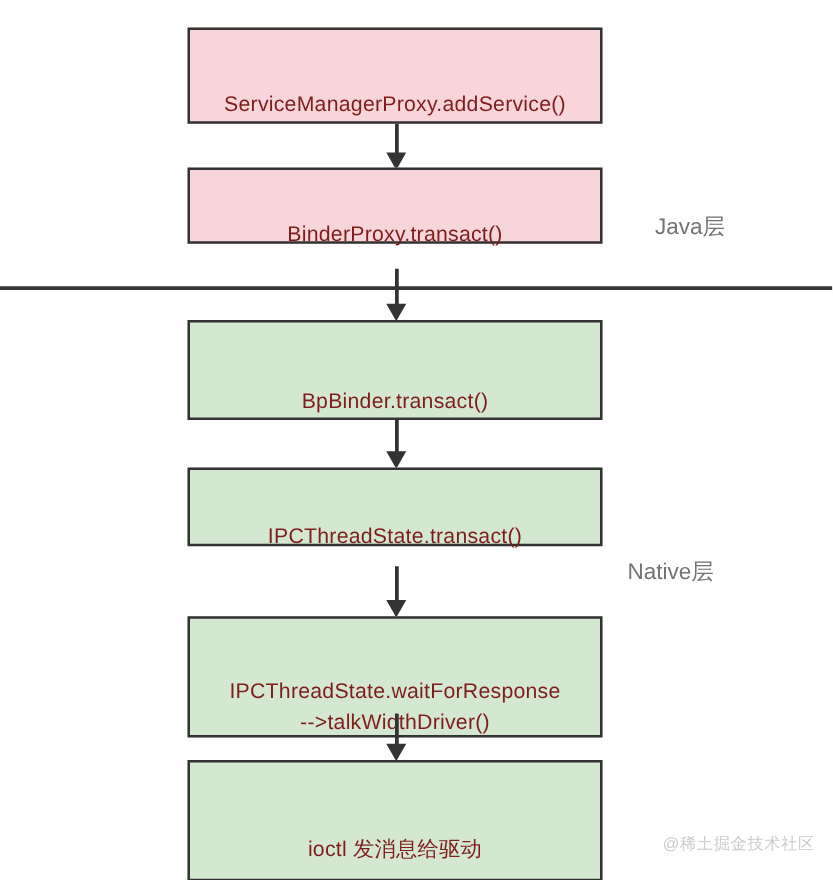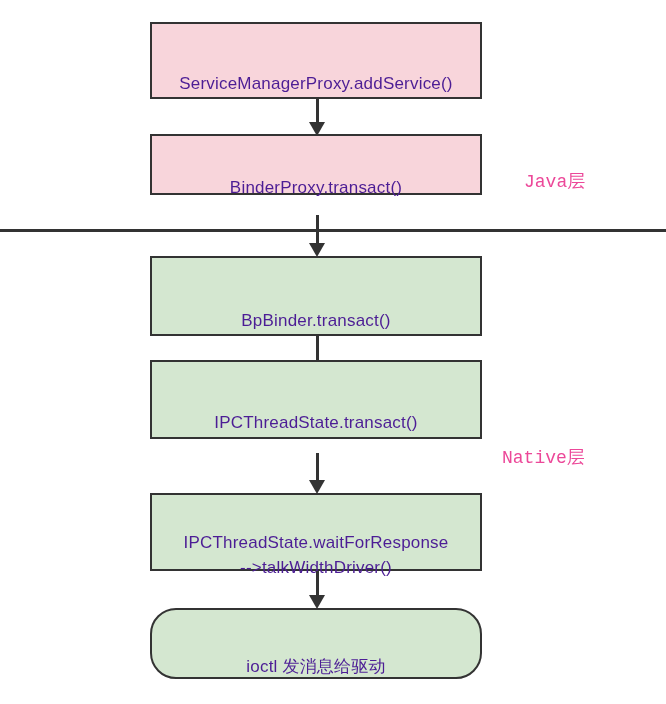--- a/index.html
+++ b/index.html
@@ -21,21 +21,21 @@
     width: 332px;
     box-sizing: border-box;
     border: 2.5px solid #333333;
     display: flex;
     align-items: center;
     justify-content: center;
     text-align: center;
   }
   .flow-box .box-label {
     font-size: 17px;
-    color: #4c1d95;
+    color: #7f1d1d;
     letter-spacing: 0.2px;
     white-space: pre-line;
     line-height: 1.45;
     margin-top: 48px;
   }
   .flow-arrow {
     position: absolute;
     left: 309px;
     width: 16px;
   }
@@ -61,23 +61,22 @@
     position: absolute;
     left: 0;
     width: 666px;
     top: 229px;
     height: 3px;
     background: #333333;
   }
   .layer-label {
     position: absolute;
     font-size: 18px;
-    color: #ec4899;
+    color: #737373;
     white-space: nowrap;
-    font-family: Liberation Mono, monospace;
   }
   #java-layer-label { left: 524px; top: 169px; }
   #native-layer-label { left: 502px; top: 445px; }
   .watermark {
     position: absolute;
     right: 14px;
     top: 666px;
     font-size: 13px;
     color: #cccccc;
     letter-spacing: 0.5px;
@@ -112,39 +111,40 @@
 
   <div class="flow-box" style="top: 256px; height: 80px; background: rgb(212, 231, 208); border-color: rgb(51, 51, 51); align-items: flex-end;">
     <span class="box-label">BpBinder.transact()</span>
   </div>
 
   <div class="flow-arrow" style="top:336px;height:39px;">
     <span class="stem"></span>
     <span class="head"></span>
   </div>
 
-  <div class="flow-box" style="top: 360px; height: 79px; background: rgb(212, 231, 208); border-color: rgb(51, 51, 51); text-align: right;">
+  <div class="flow-box" style="top: 374px; height: 63px; background: rgb(212, 231, 208); border-color: rgb(51, 51, 51); text-align: right;">
     <span class="box-label">IPCThreadState.transact()</span>
   </div>
 
   <div class="layer-label" id="native-layer-label">Native层</div>
 
   <div class="flow-arrow" style="top:453px;height:41px;">
     <span class="stem"></span>
     <span class="head"></span>
   </div>
 
-  <div class="flow-box" style="top: 493px; height: 78px; background: rgb(212, 231, 208); border-color: rgb(51, 51, 51);">
+  <div class="flow-box" style="top: 493px; height: 97px; background: rgb(212, 231, 208); border-color: rgb(51, 51, 51);">
     <span class="box-label">IPCThreadState.waitForResponse
 --&gt;talkWidthDriver()</span>
   </div>
 
   <div class="flow-arrow" style="top:571px;height:38px;">
     <span class="stem"></span>
     <span class="head"></span>
   </div>
 
-  <div class="flow-box" style="top: 608px; height: 71px; background: rgb(212, 231, 208); border-color: rgb(51, 51, 51); border-radius: 26px;">
+  <div class="flow-box" style="top: 608px; height: 97px; background: rgb(212, 231, 208); border-color: rgb(51, 51, 51);">
     <span class="box-label">ioctl 发消息给驱动</span>
   </div>
 
+  <div class="watermark">@稀土掘金技术社区</div>
 
 </div>
 
 </body></html>

